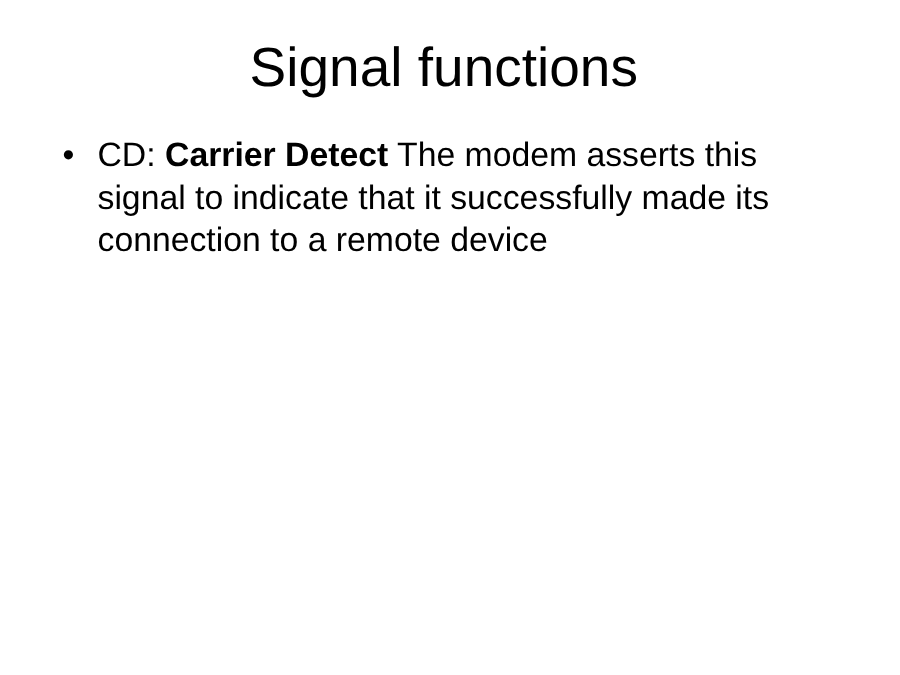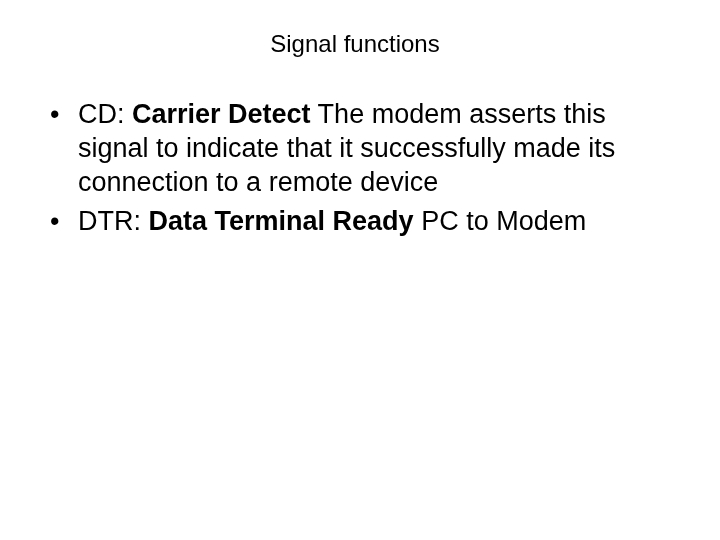--- a/index.html
+++ b/index.html
@@ -12,22 +12,22 @@
     color: #000;
   }
   .slide {
     width: 720px;
     height: 540px;
     box-sizing: border-box;
     padding: 20px 40px 20px 30px;
   }
   .title {
     text-align: center;
-    font-size: 24px;
-    margin: 10px 0 40px 0;
+    font-size: 44px;
+    margin: 10px 0 28px 0;
     font-weight: normal;
   }
   ul.body {
     list-style: none;
     margin: 0;
     padding: 0 10px 0 20px;
     font-size: 27px;
     line-height: 1.25;
   }
   ul.body > li {
@@ -45,17 +45,14 @@
 </style>
 </head>
 <body>
 
 <div class="slide">
   <div class="title">Signal functions</div>
   <ul class="body">
     <li>
       <span>CD</span><span>: </span><span class="b">Carrier Detect</span><span> The modem asserts this signal to indicate that it successfully made its connection to a remote device</span>
     </li>
-    <li>
-      <span>DTR</span><span>: </span><span class="b">Data Terminal Ready</span><span> PC to Modem</span>
-    </li>
   </ul>
 </div>
 
 </body></html>

